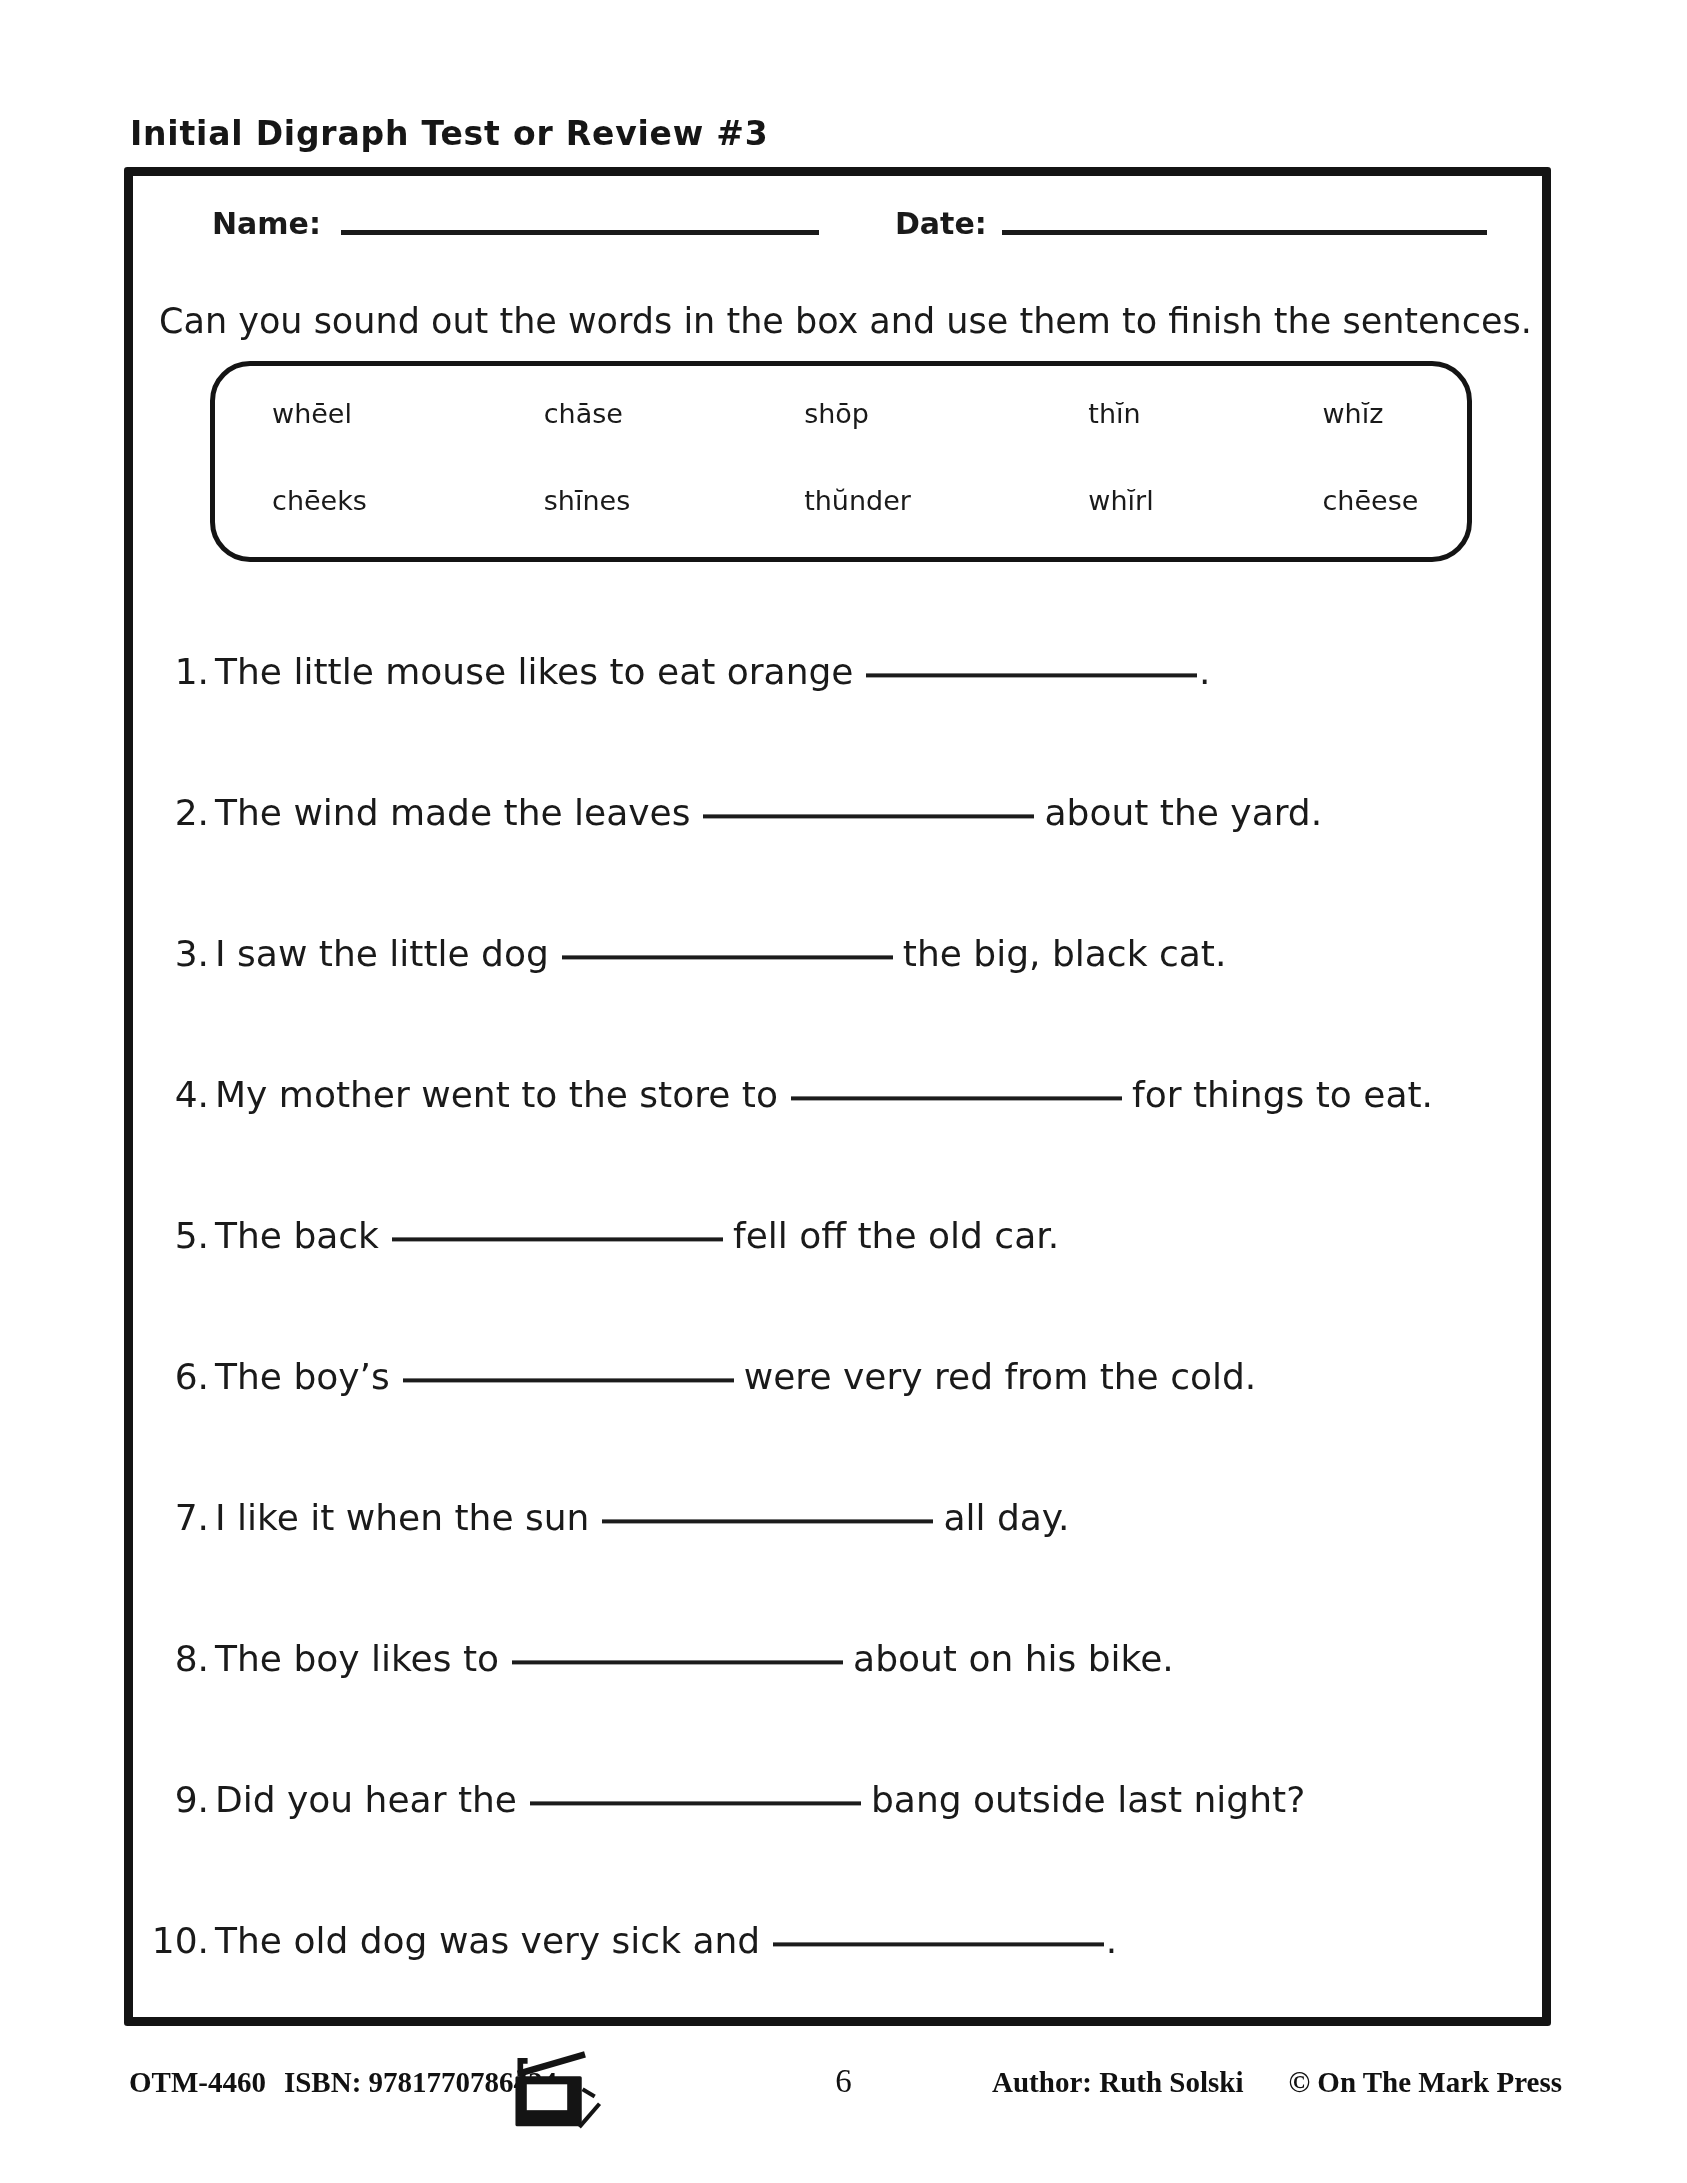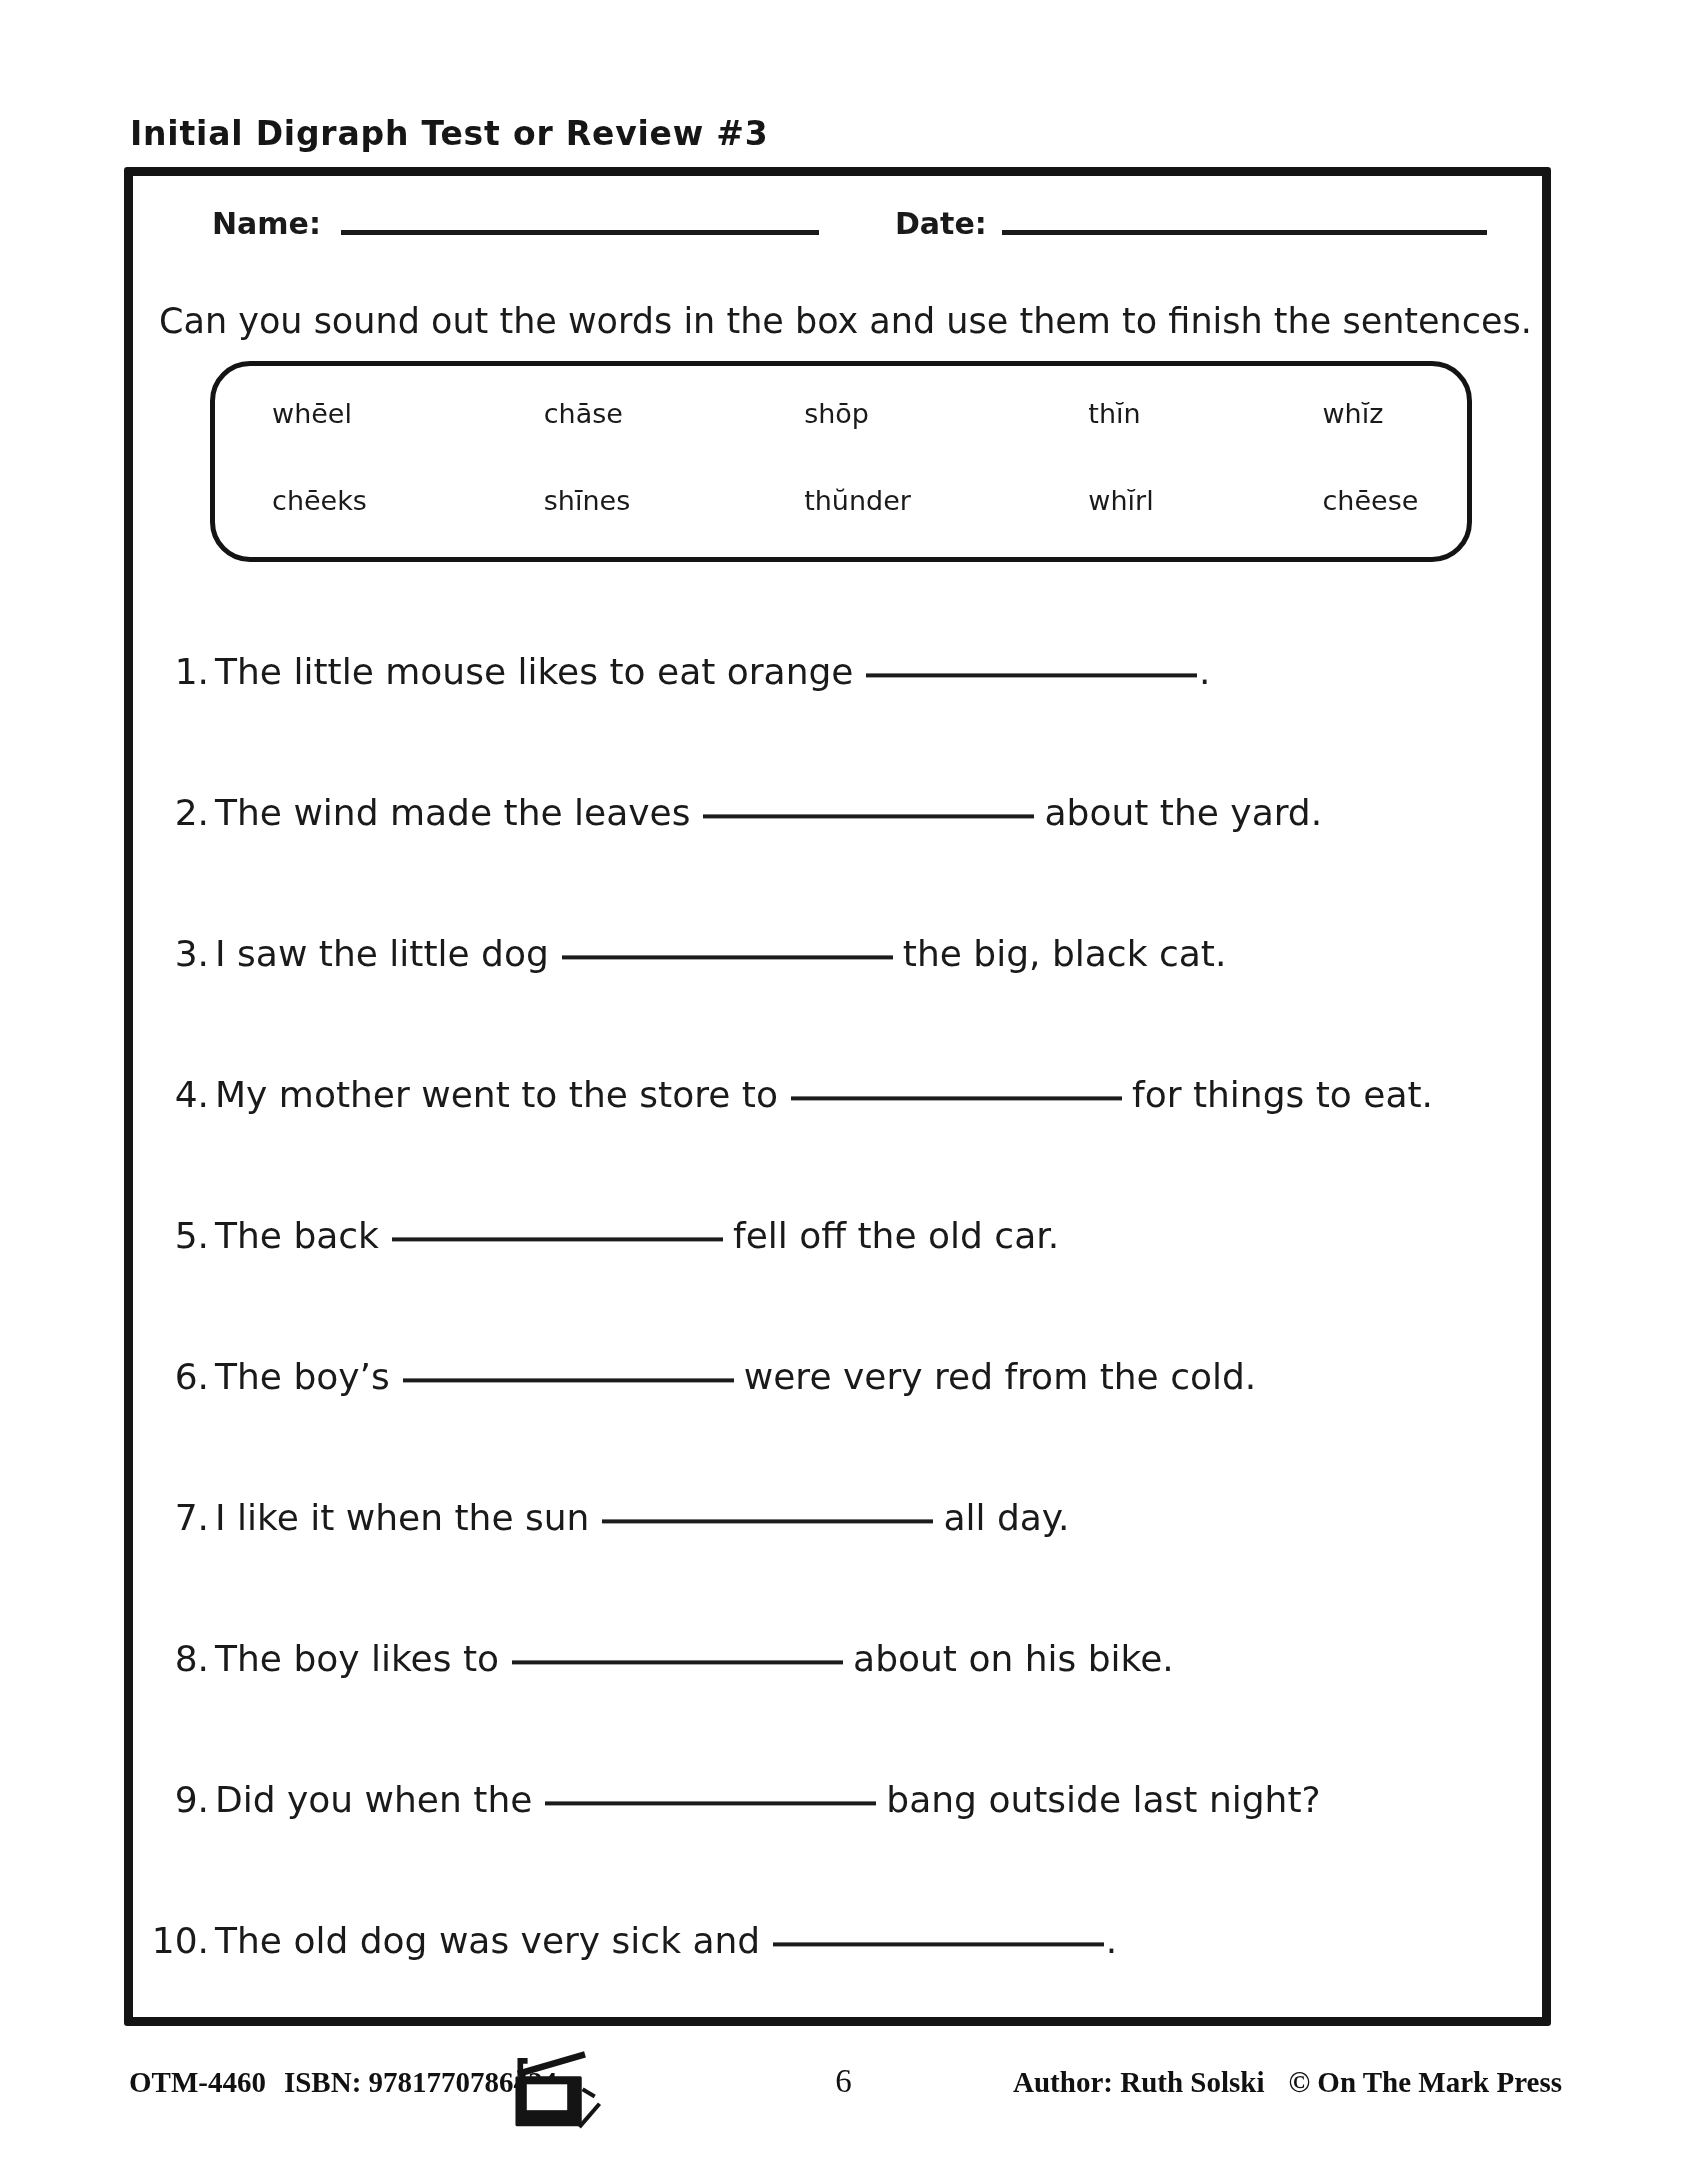--- a/index.html
+++ b/index.html
@@ -92,21 +92,21 @@
     font-size:29px;font-weight:700;white-space:nowrap;
   }
   .f-left .isbn{margin-left:18px;}
   .f-icon{position:absolute;left:509px;top:-3.3px;}
   .f-page{
     position:absolute;left:0;right:0;top:11.5px;
     text-align:center;font-size:33px;font-weight:400;
   }
   .f-right{
     position:absolute;right:125px;top:15px;
-    display:flex;gap:24px;
+    display:flex;gap:45px;
     font-size:29px;font-weight:700;white-space:nowrap;
   }
 </style>
 </head>
 <body>
 
 <div class="page">
 
   <div class="title">Initial Digraph Test or Review #3</div>
 
@@ -183,21 +183,21 @@
   </div>
         <div class="srow">
     <span class="snum">8.</span>
     <span class="stext">
       <span>The boy likes to</span><span class="blank"></span><span>about on his bike.</span>
     </span>
   </div>
         <div class="srow">
     <span class="snum">9.</span>
     <span class="stext">
-      <span>Did you when the</span><span class="blank"></span><span>bang outside last night?</span>
+      <span>Did you hear the</span><span class="blank"></span><span>bang outside last night?</span>
     </span>
   </div>
         <div class="srow">
     <span class="snum">10.</span>
     <span class="stext">
       <span>The old dog was very sick and</span><span class="blank" style="margin-right: 1.6px;"></span><span>.</span>
     </span>
   </div>
       </div>
 

